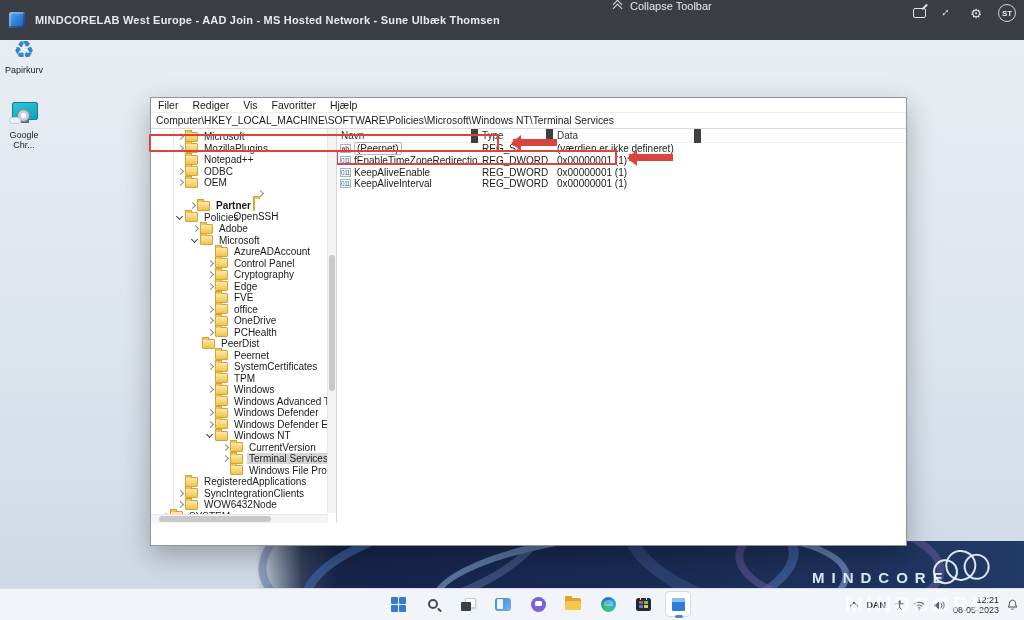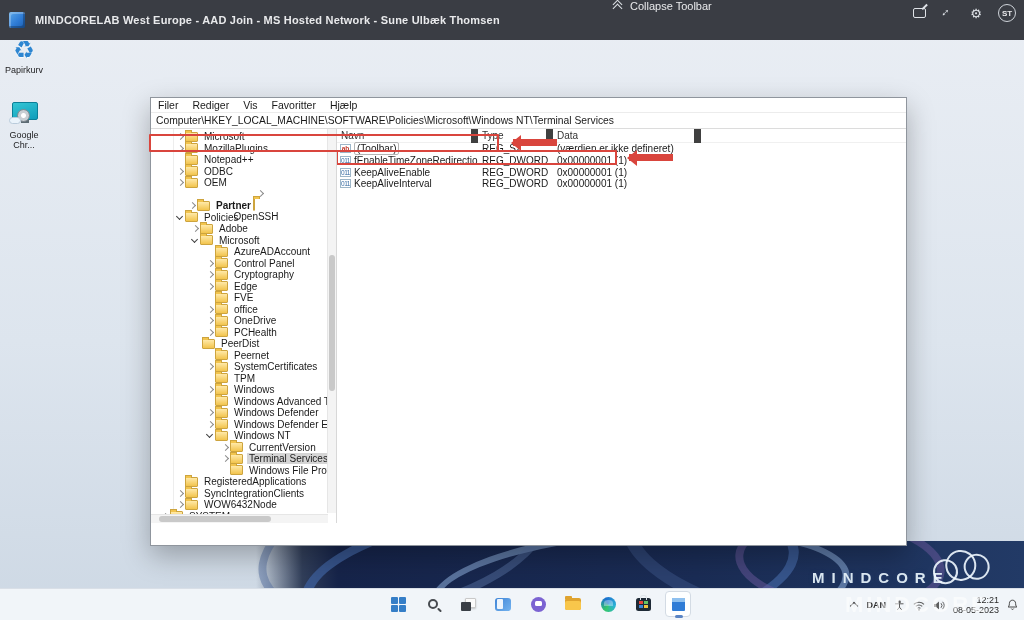--- a/index.html
+++ b/index.html
@@ -402,21 +402,21 @@
       <div class="v-head">
         <div class="vh-name">Navn</div>
         <div class="vh-type">Type</div>
         <div class="vh-data">Data</div>
         <div class="vh-fill"></div>
       </div>
       <div id="vrows">
           <div class="v-row">
             <div class="v-name">
               <span class="vi string">ab</span>
-              <span class="nm focus">(Toolbar)</span>
+              <span class="nm focus">(Peernet)</span>
             </div>
             <div class="v-type">REG_SZ</div>
             <div class="v-data">(værdien er ikke defineret)</div>
           </div>
           <div class="v-row">
             <div class="v-name">
               <span class="vi dword">011</span>
               <span class="nm">fEnableTimeZoneRedirection</span>
             </div>
             <div class="v-type">REG_DWORD</div>

